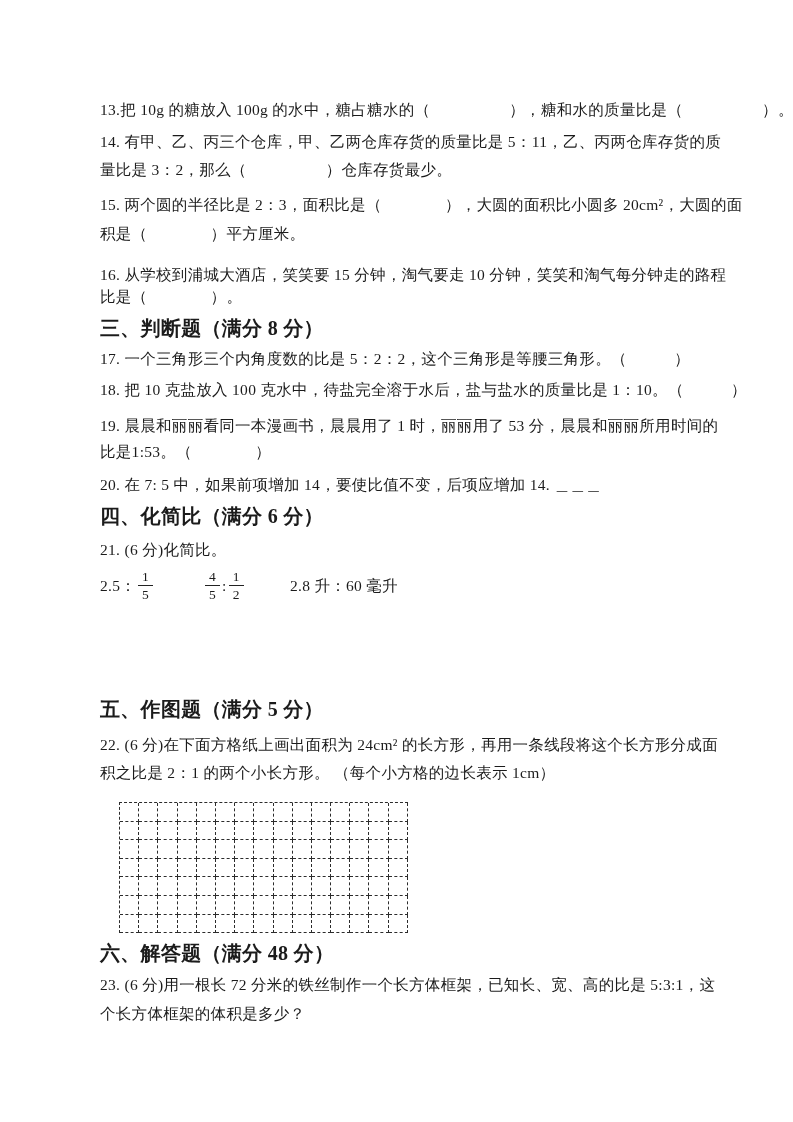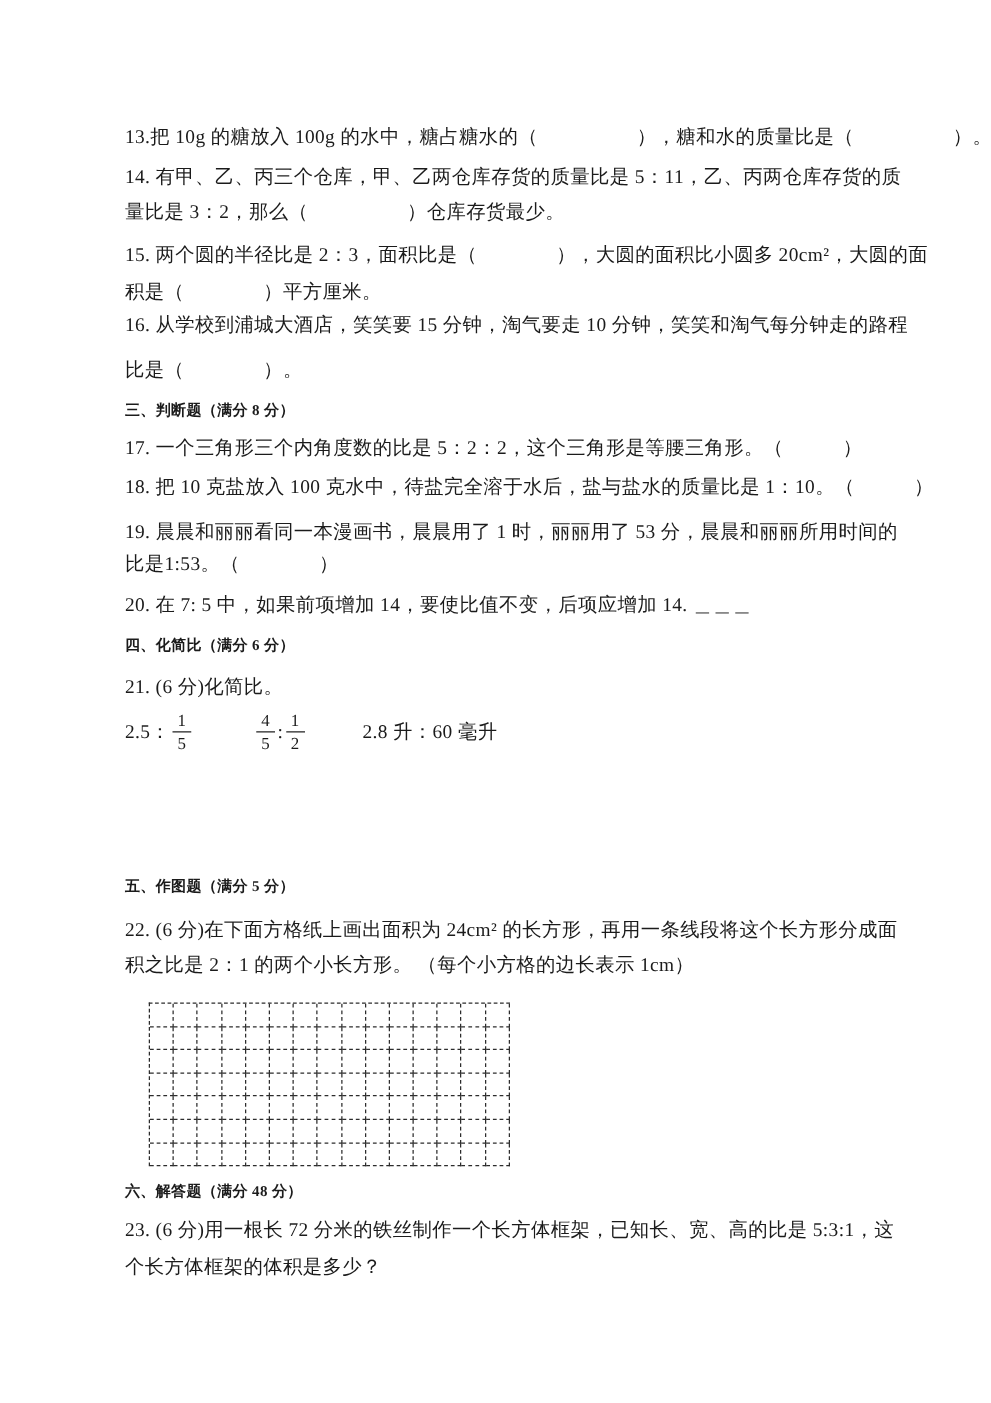--- a/index.html
+++ b/index.html
@@ -15,21 +15,21 @@
     overflow: hidden;
   }
   .l {
     position: absolute;
     left: 100px;
     font-size: 15.5px;
     line-height: 21px;
     letter-spacing: 0.3px;
     white-space: nowrap;
   }
-  .heading { font-weight: bold; font-size: 12px; }
+  .heading { font-weight: bold; font-size: 20px; }
   
   .frac {
     display: inline-flex;
     flex-direction: column;
     align-items: center;
     vertical-align: middle;
     font-size: 13.5px;
     line-height: 15px;
     margin: 0 2px;
   }
@@ -60,21 +60,21 @@
 </head>
 <body>
 
 <div class="page">
 
   <div class="l" style="top:98px">13.把 10g 的糖放入 100g 的水中，糖占糖水的（　　　　　），糖和水的质量比是（　　　　　）。</div>
   <div class="l" style="top:130px">14. 有甲、乙、丙三个仓库，甲、乙两仓库存货的质量比是 5：11，乙、丙两仓库存货的质</div>
   <div class="l" style="top:158px">量比是 3：2，那么（　　　　　）仓库存货最少。</div>
   <div class="l" style="top:193px">15. 两个圆的半径比是 2：3，面积比是（　　　　），大圆的面积比小圆多 20cm²，大圆的面</div>
   <div class="l" style="top:222px">积是（　　　　）平方厘米。</div>
-  <div class="l" style="top:249px">16. 从学校到浦城大酒店，笑笑要 15 分钟，淘气要走 10 分钟，笑笑和淘气每分钟走的路程</div>
+  <div class="l" style="top:263px">16. 从学校到浦城大酒店，笑笑要 15 分钟，淘气要走 10 分钟，笑笑和淘气每分钟走的路程</div>
   <div class="l" style="top:285px">比是（　　　　）。</div>
 
   <div class="l heading" style="top:317px">三、判断题（满分 8 分）</div>
   <div class="l" style="top:347px">17. 一个三角形三个内角度数的比是 5：2：2，这个三角形是等腰三角形。（　　　）</div>
   <div class="l" style="top:378px">18. 把 10 克盐放入 100 克水中，待盐完全溶于水后，盐与盐水的质量比是 1：10。（　　　）</div>
   <div class="l" style="top:414px">19. 晨晨和丽丽看同一本漫画书，晨晨用了 1 时，丽丽用了 53 分，晨晨和丽丽所用时间的</div>
   <div class="l" style="top:440px">比是1:53。（　　　　）</div>
   <div class="l" style="top:473px">20. 在 7: 5 中，如果前项增加 14，要使比值不变，后项应增加 14. ＿＿＿</div>
 
   <div class="l heading" style="top:505px">四、化简比（满分 6 分）</div>

